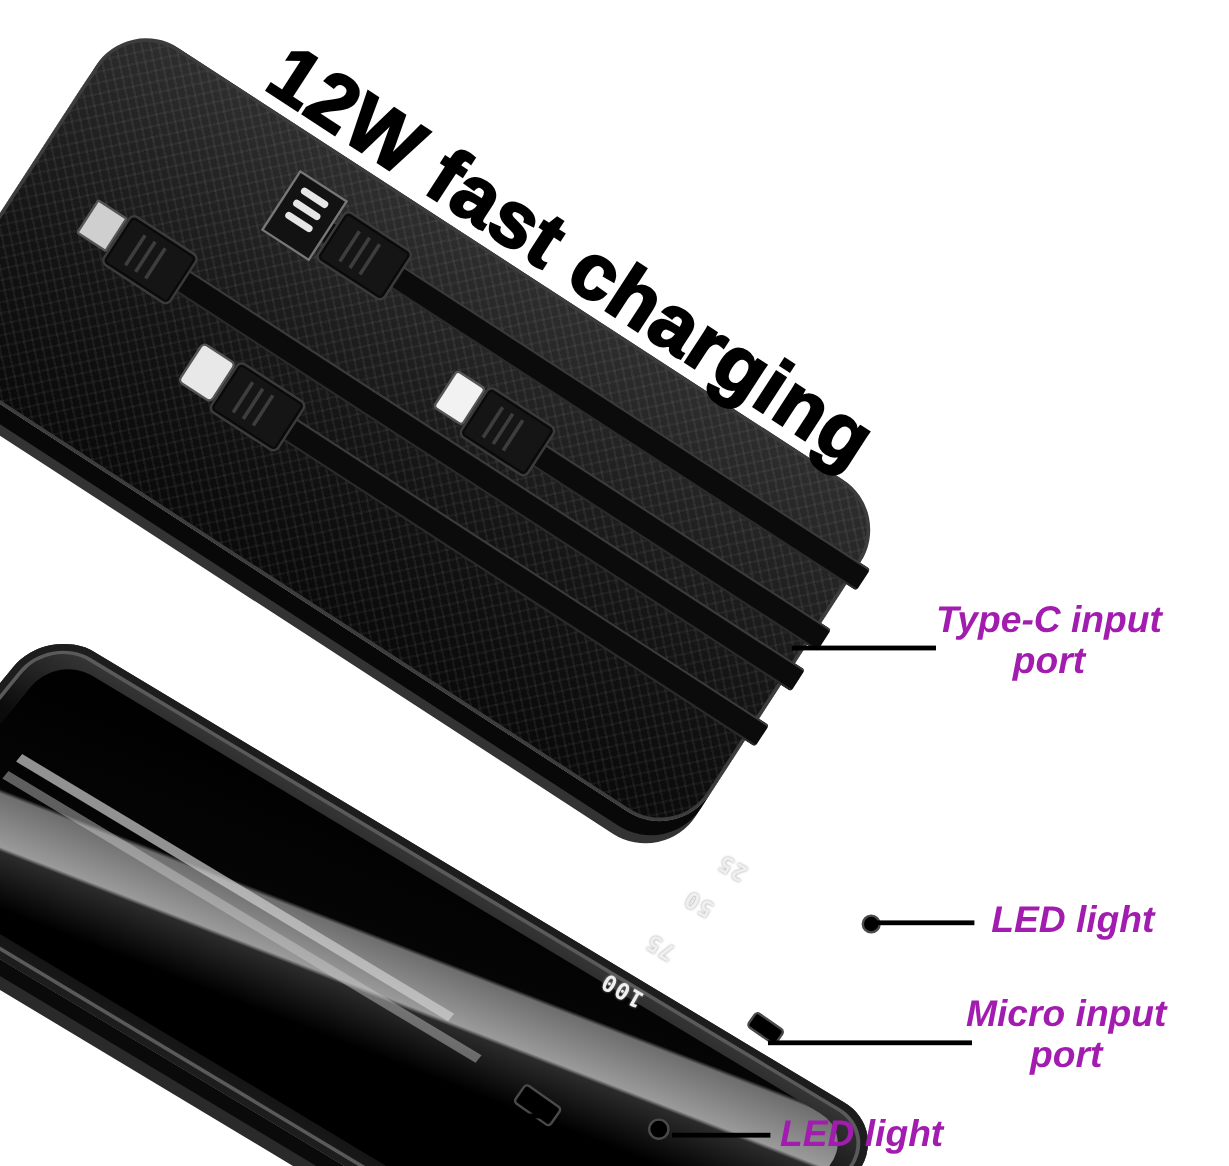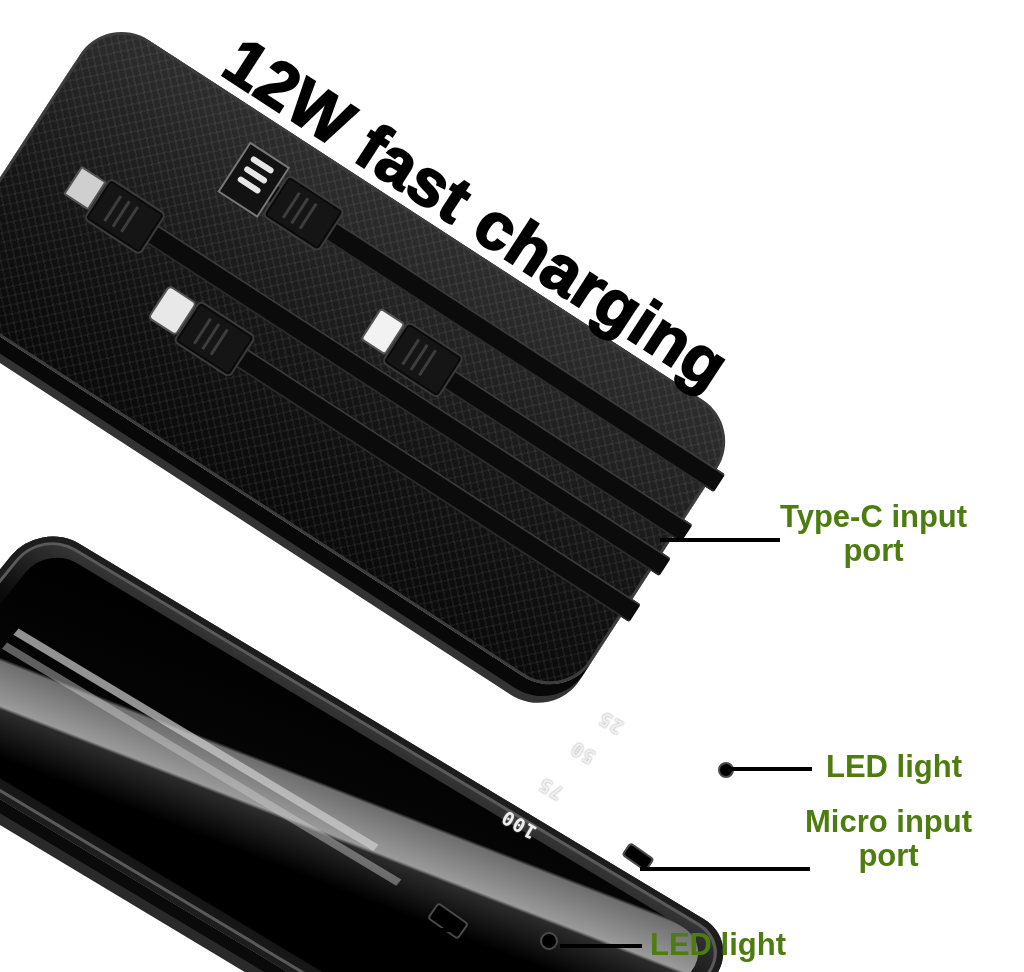--- a/index.html
+++ b/index.html
@@ -56,21 +56,21 @@
   
   .headline {
     position:absolute; left:252px; top:22px; font-size:66px; font-weight:900; color:#000; white-space:nowrap;
     transform-origin:0 0; transform: rotate(33deg); letter-spacing:1px;
     font-family:"Liberation Sans", "DejaVu Sans", sans-serif;
     -webkit-text-stroke: 2px #000;
   }
 
   
   .leader { position:absolute; height:4px; background:#000; }
-  .label { position:absolute; font-weight:bold; color:#4d7c0f; font-size:31px; line-height:34px; text-align:center; white-space:nowrap; font-family:"Liberation Sans", "DejaVu Sans", sans-serif; }
+  .label { position:absolute; font-weight:bold; color:#a21caf; font-size:31px; line-height:34px; text-align:center; white-space:nowrap; font-family:"Liberation Sans", "DejaVu Sans", sans-serif;font-style:italic; }
 </style>
 </head>
 <body>
 
 <div class="stage">
 
   <div class="bank-bottom">
     <div class="glass">
       <div class="stripe s1"></div>
       <div class="stripe s2"></div>
@@ -137,21 +137,21 @@
     <div>Type-C input</div>
     <div>port</div>
   </div>
 
   <div class="leader" style="left:728px; top:767px; width:84px;"></div>
   <div class="label" style="left:826px; top:750px;">
     <div>LED light</div>
   </div>
 
   <div class="leader" style="left:640px; top:867px; width:170px;"></div>
-  <div class="label" style="left:805px; top:805px;">
+  <div class="label" style="left:805px; top:828px;">
     <div>Micro input</div>
     <div>port</div>
   </div>
 
   <div class="leader" style="left:288px; top:928px; width:170px;"></div>
 
   <div class="leader" style="left:560px; top:944px; width:82px;"></div>
   <div class="label" style="left:650px; top:928px;">
     <div>LED light</div>
   </div>

